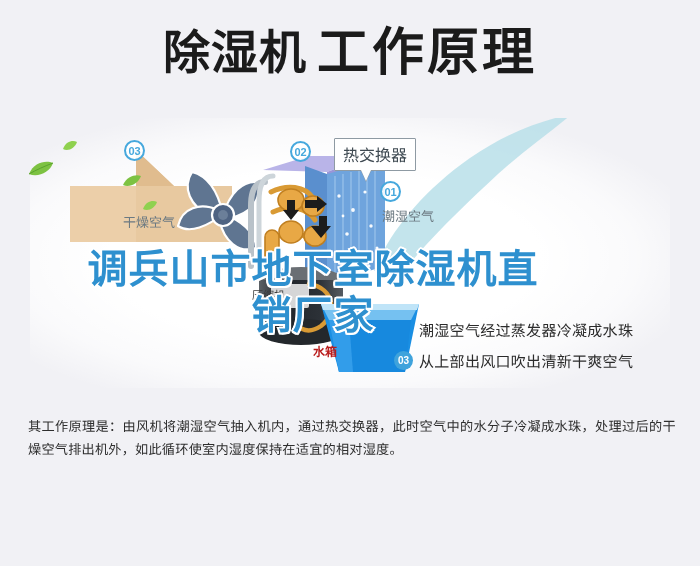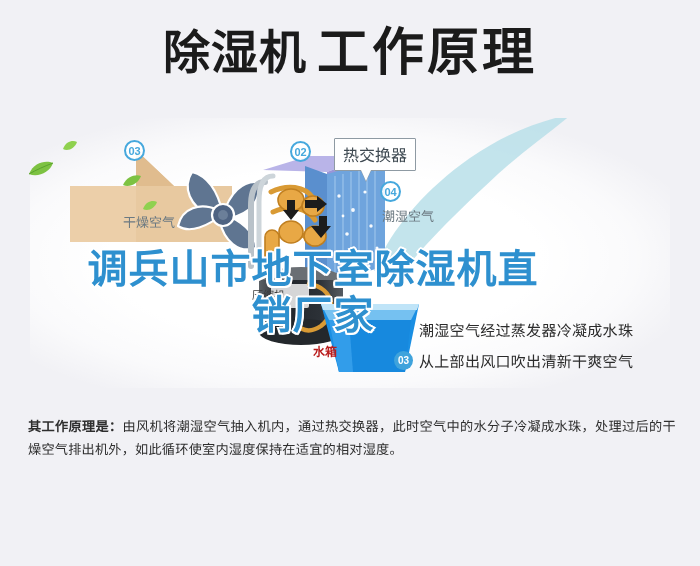--- a/index.html
+++ b/index.html
@@ -227,21 +227,21 @@
   }
   .para {
     margin: 0 0 16px 0;
     font-size: 13.2px;
     line-height: 23px;
     color: #2e2e2e;
     letter-spacing: 0.2px;
     text-align: justify;
   }
   .para:last-child { margin-bottom: 0; }
-  .para strong { font-weight: 700; }
+  .para strong { font-weight: 400; }
 </style>
 </head>
 <body>
 
 <div id="page">
 
   <div class="title-wrap">
     <span class="title-a">除湿机</span><span class="title-b">工作原理</span>
   </div>
 
@@ -355,21 +355,21 @@
       <path d="M86,186 L168,186 L162,238 L96,238 Z" fill="#1789de"></path>
       <path d="M86,186 L106,186 L110,238 L96,238 Z" fill="#3ea5ef" opacity="0.7"></path>
       <path d="M78,170 L176,170 L174,176 L80,176 Z" fill="#bfe4f8"></path>
 
     </svg>
 
     <div class="callout">
       <span>热交换器</span>
     </div>
 
-    <div class="badge badge-01">04</div>
+    <div class="badge badge-01">01</div>
     <div class="badge badge-02">02</div>
     <div class="badge badge-03">03</div>
 
     <div class="ill-label lbl-dry">干燥空气</div>
     <div class="ill-label lbl-humid">潮湿空气</div>
     <div class="ill-label lbl-comp">压缩机</div>
     <div class="ill-label lbl-tank">水箱</div>
 
   </div>
 

